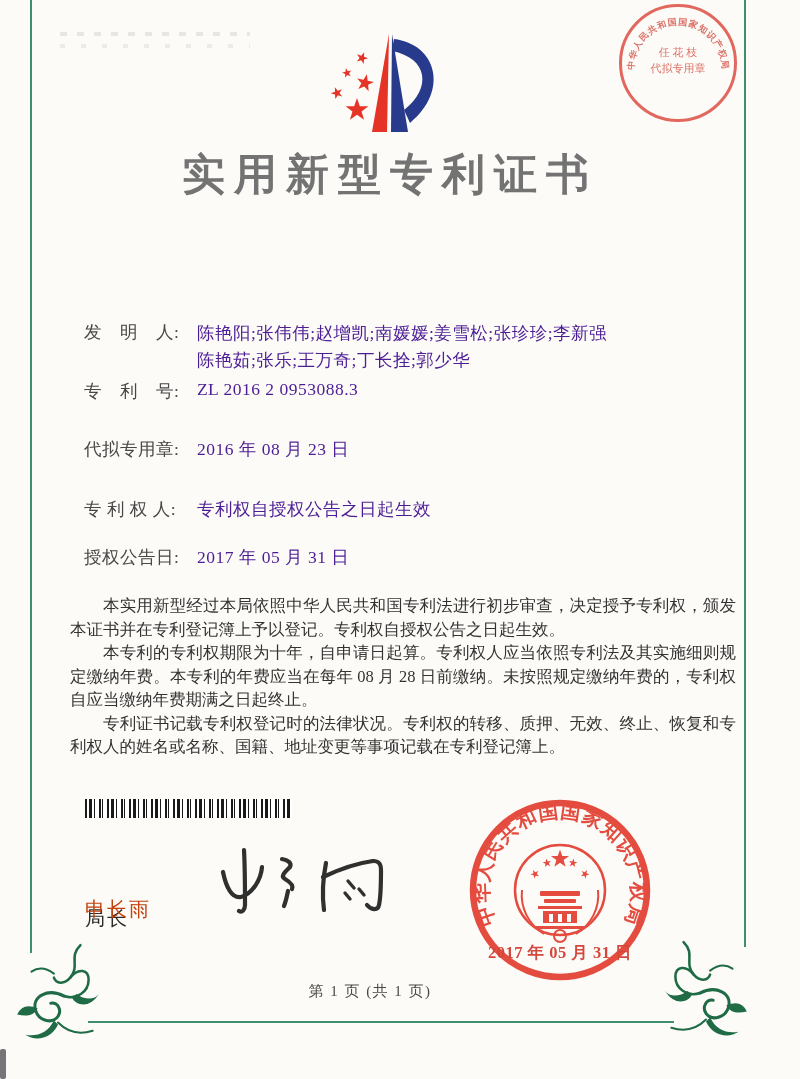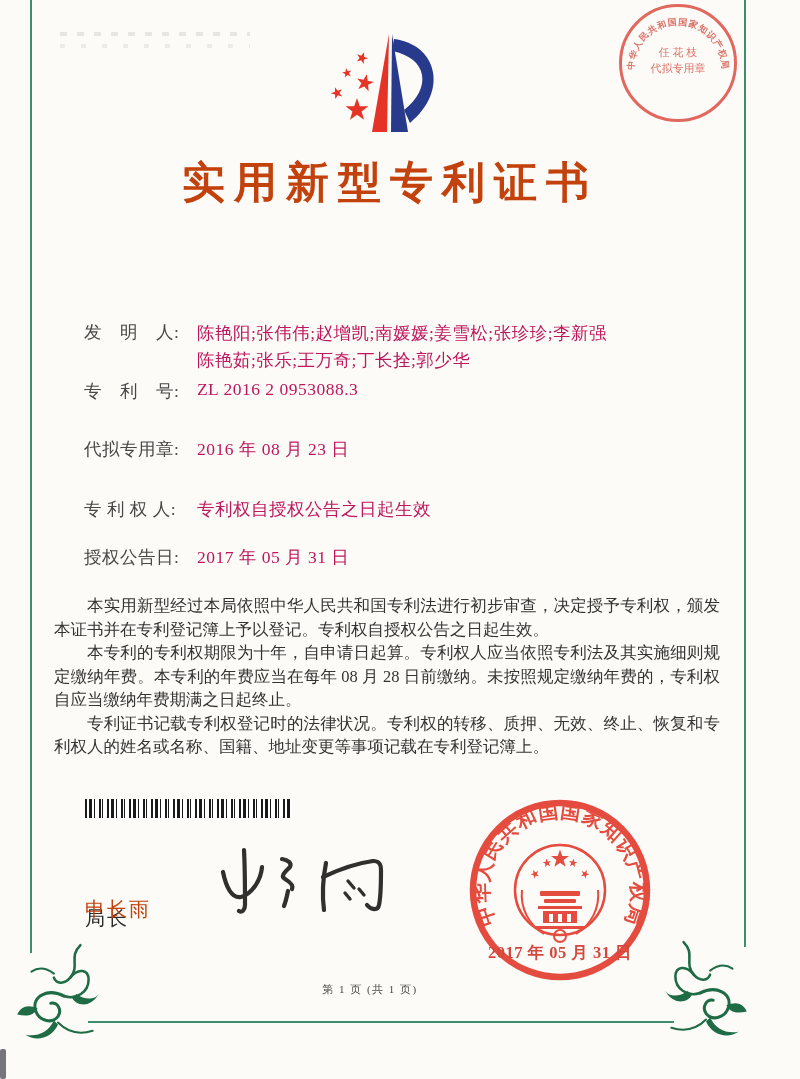--- a/index.html
+++ b/index.html
@@ -21,51 +21,51 @@
   .faint-marks .row{height:4px;margin-bottom:8px;
     background:repeating-linear-gradient(90deg,rgba(110,110,128,.30) 0 7px,transparent 7px 17px);}
   .faint-marks .row:last-child{
     background:repeating-linear-gradient(90deg,rgba(110,110,128,.22) 0 5px,transparent 5px 21px);}
   
   .logo{position:absolute;left:328px;top:20px;width:150px;height:118px;}
   
   .stamp{position:absolute;left:614px;top:2px;width:128px;height:124px;opacity:.85;}
   
   .title{position:absolute;left:0;top:146px;width:780px;text-align:center;
-    font-size:43px;font-weight:600;letter-spacing:9px;color:#c2410c;margin-top:8px;}
+    font-size:43px;font-weight:600;letter-spacing:9px;color:#737373;}
   
   .field{position:absolute;left:84px;font-size:17.5px;color:#474747;letter-spacing:.5px;}
   .field .lbl{display:inline-block;min-width:108px;vertical-align:top;}
-  .field .val{display:inline-block;vertical-align:top;color:#be185d;}
+  .field .val{display:inline-block;vertical-align:top;color:#4c1d95;}
   .field.faded,.field.faded .val{color:#777;}
   .f-name{top:254px;}
   .f-inventors{top:320px;}
   .f-inventors .val div{line-height:27px;}
   .f-patentno{top:379px;}
   .f-filing{top:437px;}
   .f-patentee{top:497px;}
   .f-grant{top:545px;}
   
-  .body-text{position:absolute;left:54px;top:594px;width:666px;
+  .body-text{position:absolute;left:70px;top:594px;width:666px;
     font-size:16.5px;line-height:23.5px;color:#333;text-align:justify;}
   .body-text p{margin:0;text-indent:2em;}
   
   .barcode{position:absolute;left:85px;top:799px;width:207px;height:19px;background-color:#fff;
     background-image:repeating-linear-gradient(90deg,#1a1a1a 0 2px,#fff 2px 4px,#1a1a1a 4px 7px,
       #fff 7px 9px,#1a1a1a 9px 10px,#fff 10px 14px,#1a1a1a 14px 16px,#fff 16px 17px,
       #1a1a1a 17px 18px,#fff 18px 22px);}
   
   .sig-role{position:absolute;left:85px;top:905px;font-size:20px;color:#2b2b2b;letter-spacing:2px;}
   .sig-name{position:absolute;left:85px;top:896px;font-size:20px;color:#c2410c;letter-spacing:2px;}
   .signature{position:absolute;left:195px;top:833px;width:200px;height:112px;}
   
   .seal{position:absolute;left:465px;top:795px;width:190px;height:190px;opacity:.9;}
   
   .footer{position:absolute;left:0;top:982px;width:740px;text-align:center;
-    font-size:11px;color:#4a4a4a;letter-spacing:1.5px;}
+    font-size:15px;color:#4a4a4a;letter-spacing:1.5px;}
   .smudge{position:absolute;left:0;top:1049px;width:6px;height:30px;background:#4a4a50;
     opacity:.75;border-radius:2px;}
 </style>
 </head>
 <body>
 
 <div class="page">
 
   <div class="frame-line frame-left"></div>
   <div class="frame-line frame-right"></div>

